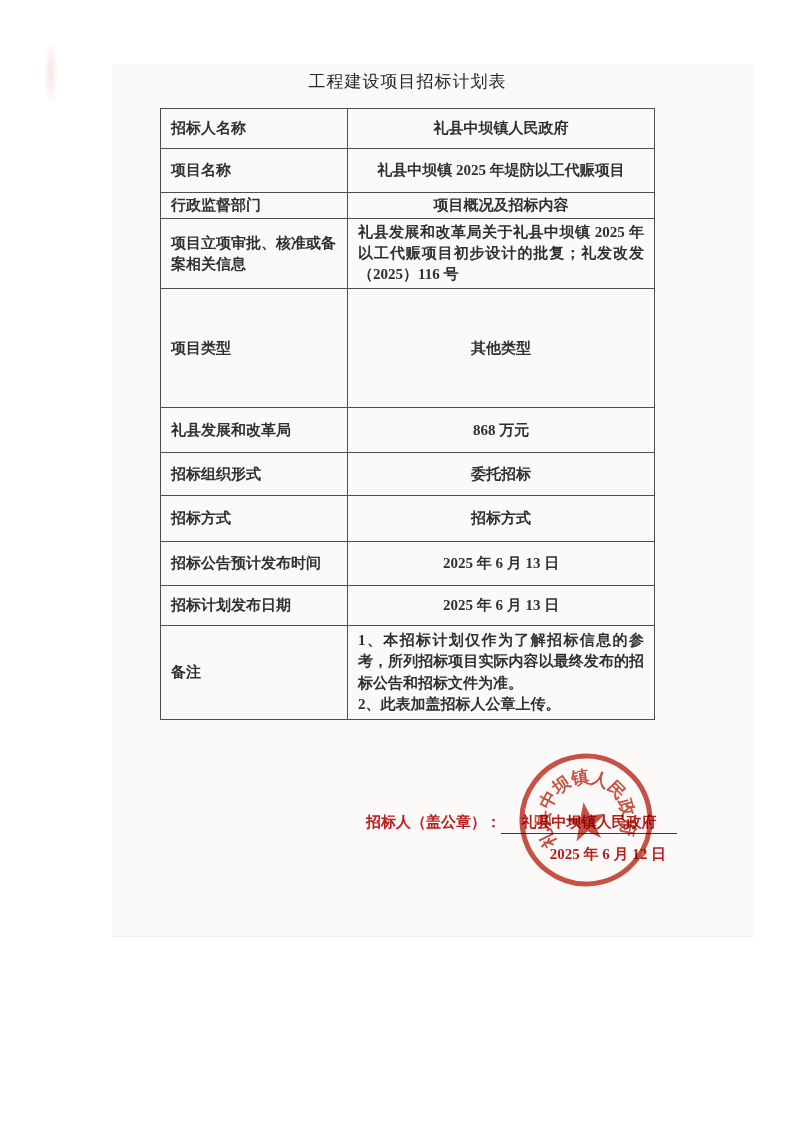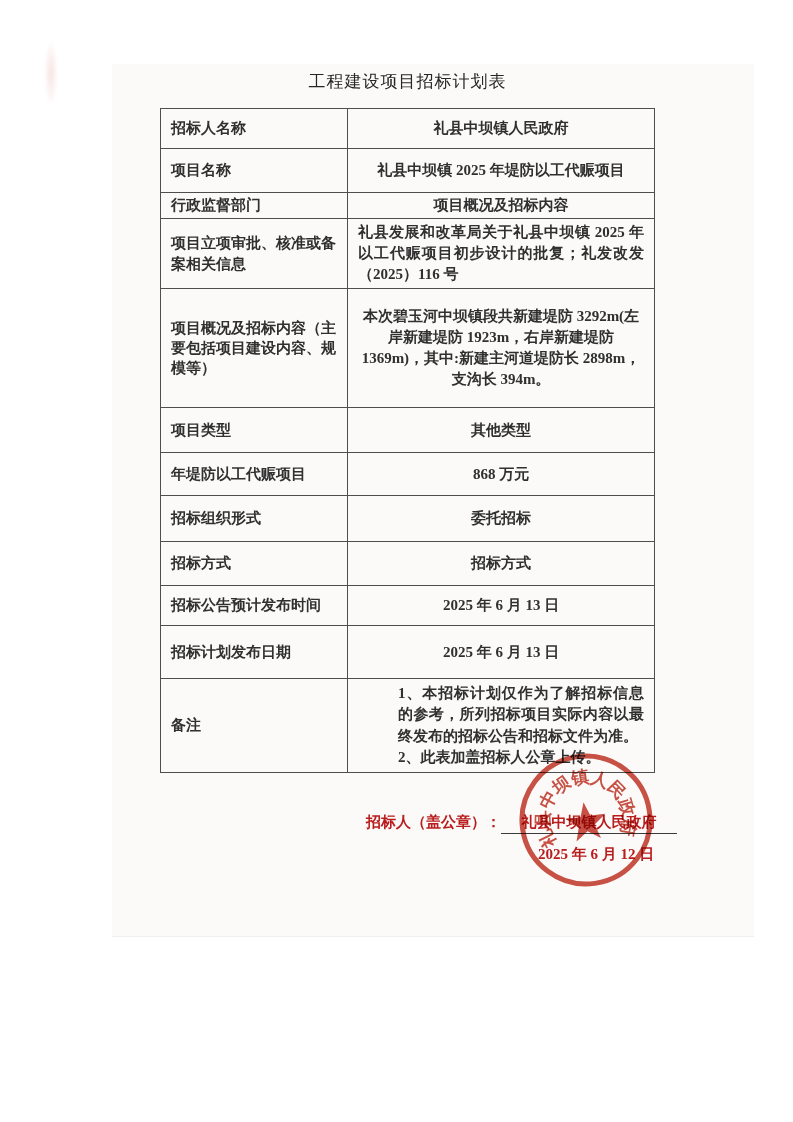--- a/index.html
+++ b/index.html
@@ -25,42 +25,42 @@
   table.doc{
     position:absolute;left:160px;top:108px;width:495px;
     border-collapse:collapse;table-layout:fixed;
     font-size:15px;font-weight:600;color:#303030;
   }
   .doc td{border:1.6px solid #4e4e4e;vertical-align:middle;overflow:hidden;}
   .doc td.lbl{width:166px;padding:2px 10px;line-height:1.35;}
   .doc td.val{text-align:center;padding:2px 8px;line-height:1.4;}
   .doc td.val.left{text-align:justify;text-align-last:left;padding:2px 10px;}
   .doc td.val.notes{text-align:left;padding:4px 10px;vertical-align:middle;}
-  .doc td.val.notes div{line-height:1.42;text-align:justify;text-align-last:left;margin-left:40px;}
+  .doc td.val.notes div{line-height:1.42;text-align:justify;text-align-last:left;}
   .doc tr:nth-child(1){height:40px;}
   .doc tr:nth-child(2){height:44px;padding-left:15px;}
   .doc tr:nth-child(3){height:25px;}
   .doc tr:nth-child(4){height:70px;}
   .doc tr:nth-child(5){height:119px;}
   .doc tr:nth-child(6){height:45px;}
   .doc tr:nth-child(7){height:43px;}
   .doc tr:nth-child(8){height:46px;}
   .doc tr:nth-child(9){height:44px;}
   .doc tr:nth-child(10){height:40px;}
   .doc tr:nth-child(11){height:53px;margin-left:44px;}
   .doc tr:nth-child(12){height:88px;}
   .sig{
     position:absolute;left:366px;top:813px;width:300px;
     font-size:15px;font-weight:600;color:#b91c1c;white-space:nowrap;
   }
   .sig .name{
     display:inline-block;min-width:168px;text-align:center;
     border-bottom:1.6px solid #3b3b3b;padding:0 4px 1px 4px;
   }
-  .sig .date{margin-top:11px;padding-left:172px;}
+  .sig .date{margin-top:11px;padding-left:172px;text-align:right;}
   .seal{
     position:absolute;left:516px;top:750px;width:140px;height:140px;
     transform:rotate(-8deg);opacity:.88;mix-blend-mode:multiply;
   }
   .seal svg{width:100%;height:100%;}
   .seal text{
     font-size:17.5px;font-weight:bold;
     font-family:"Liberation Serif","DejaVu Serif",serif;
   }
 </style>
@@ -86,29 +86,25 @@
       </tr>
       <tr>
         <td class="lbl">行政监督部门</td>
         <td class="val">项目概况及招标内容</td>
       </tr>
       <tr>
         <td class="lbl">项目立项审批、核准或备案相关信息</td>
         <td class="val left">礼县发展和改革局关于礼县中坝镇 2025 年以工代赈项目初步设计的批复；礼发改发（2025）116 号</td>
       </tr>
       <tr>
-        <td class="lbl">项目概况及招标内容（主要包括项目建设内容、规模等）</td>
-        <td class="val">本次碧玉河中坝镇段共新建堤防 3292m(左岸新建堤防 1923m，右岸新建堤防 1369m)，其中:新建主河道堤防长 2898m，支沟长 394m。</td>
-      </tr>
-      <tr>
         <td class="lbl">项目类型</td>
         <td class="val">其他类型</td>
       </tr>
       <tr>
-        <td class="lbl">年堤防以工代赈项目</td>
+        <td class="lbl">礼县发展和改革局</td>
         <td class="val">868 万元</td>
       </tr>
       <tr>
         <td class="lbl">招标组织形式</td>
         <td class="val">委托招标</td>
       </tr>
       <tr>
         <td class="lbl">招标方式</td>
         <td class="val">招标方式</td>
       </tr>

